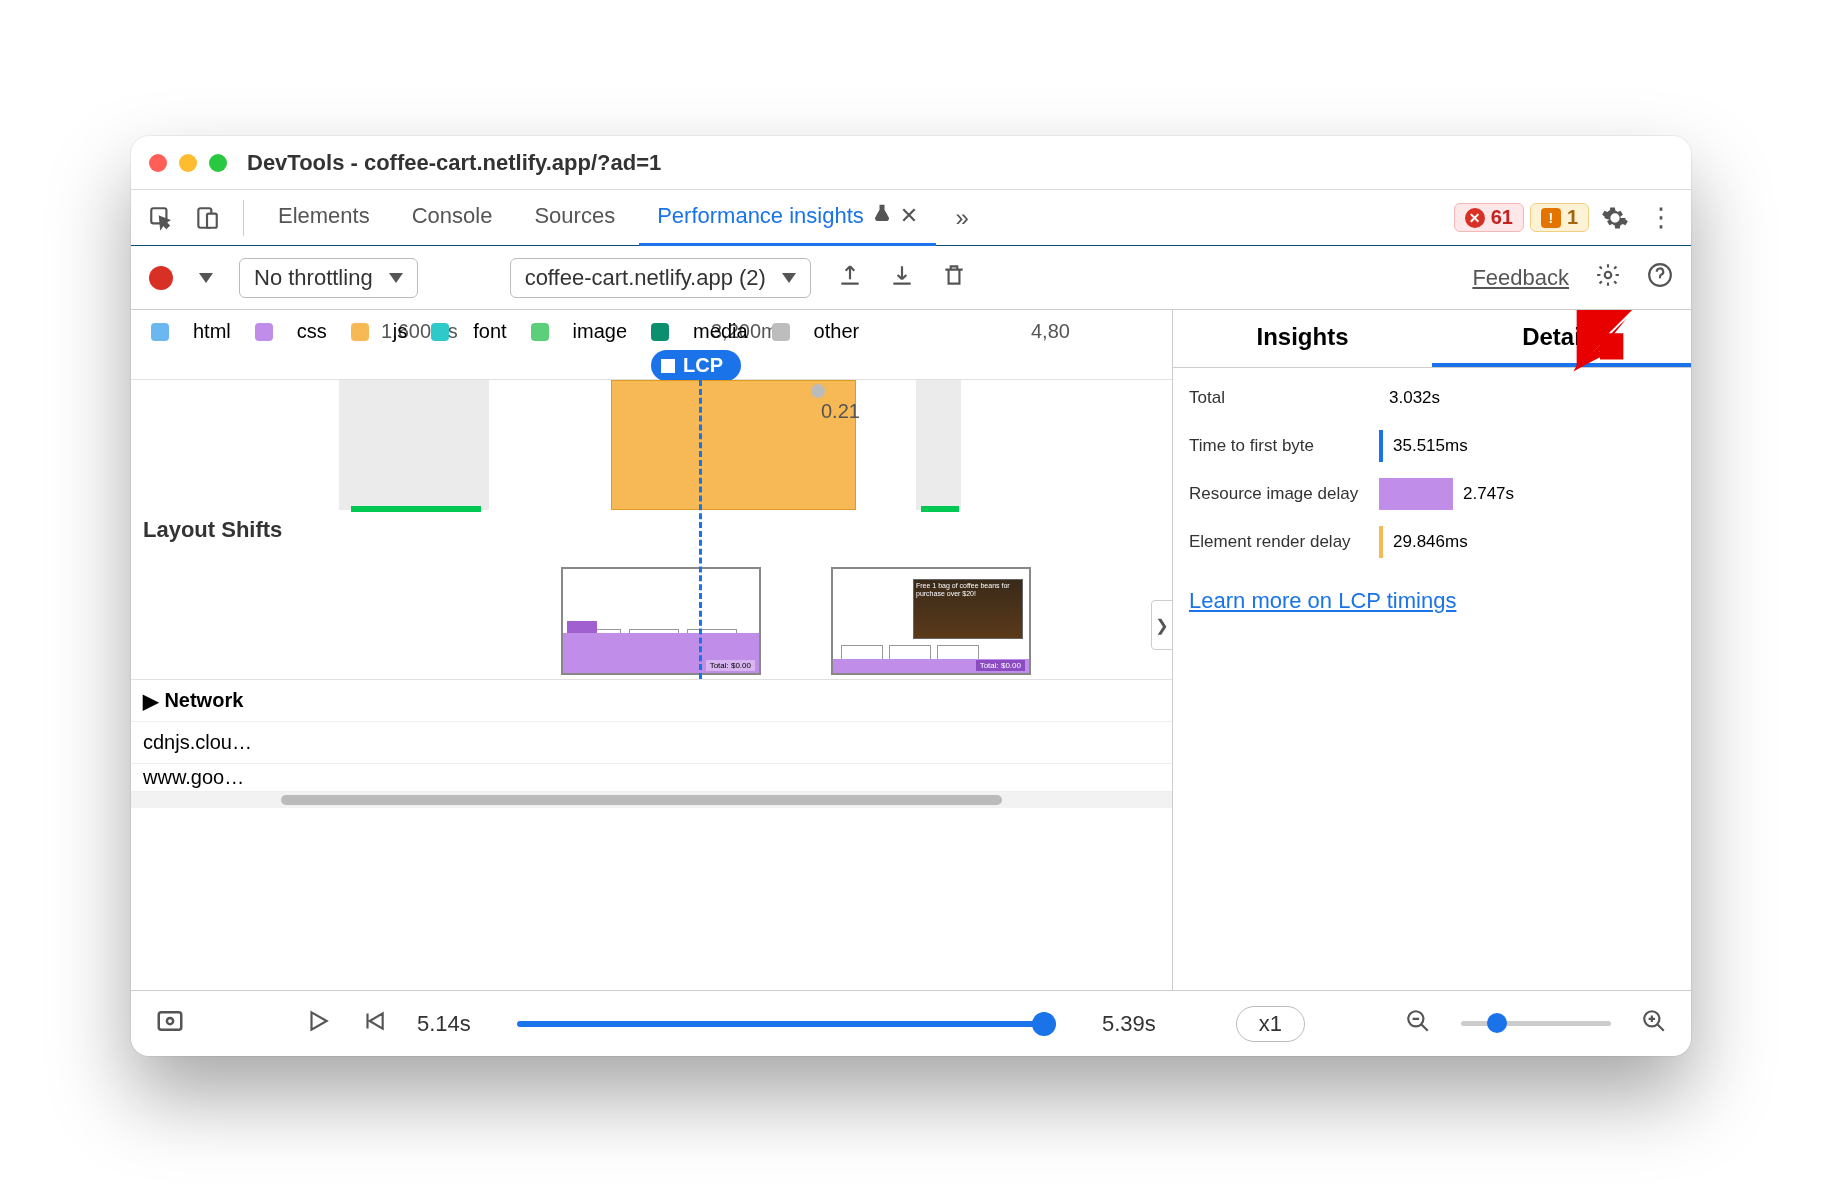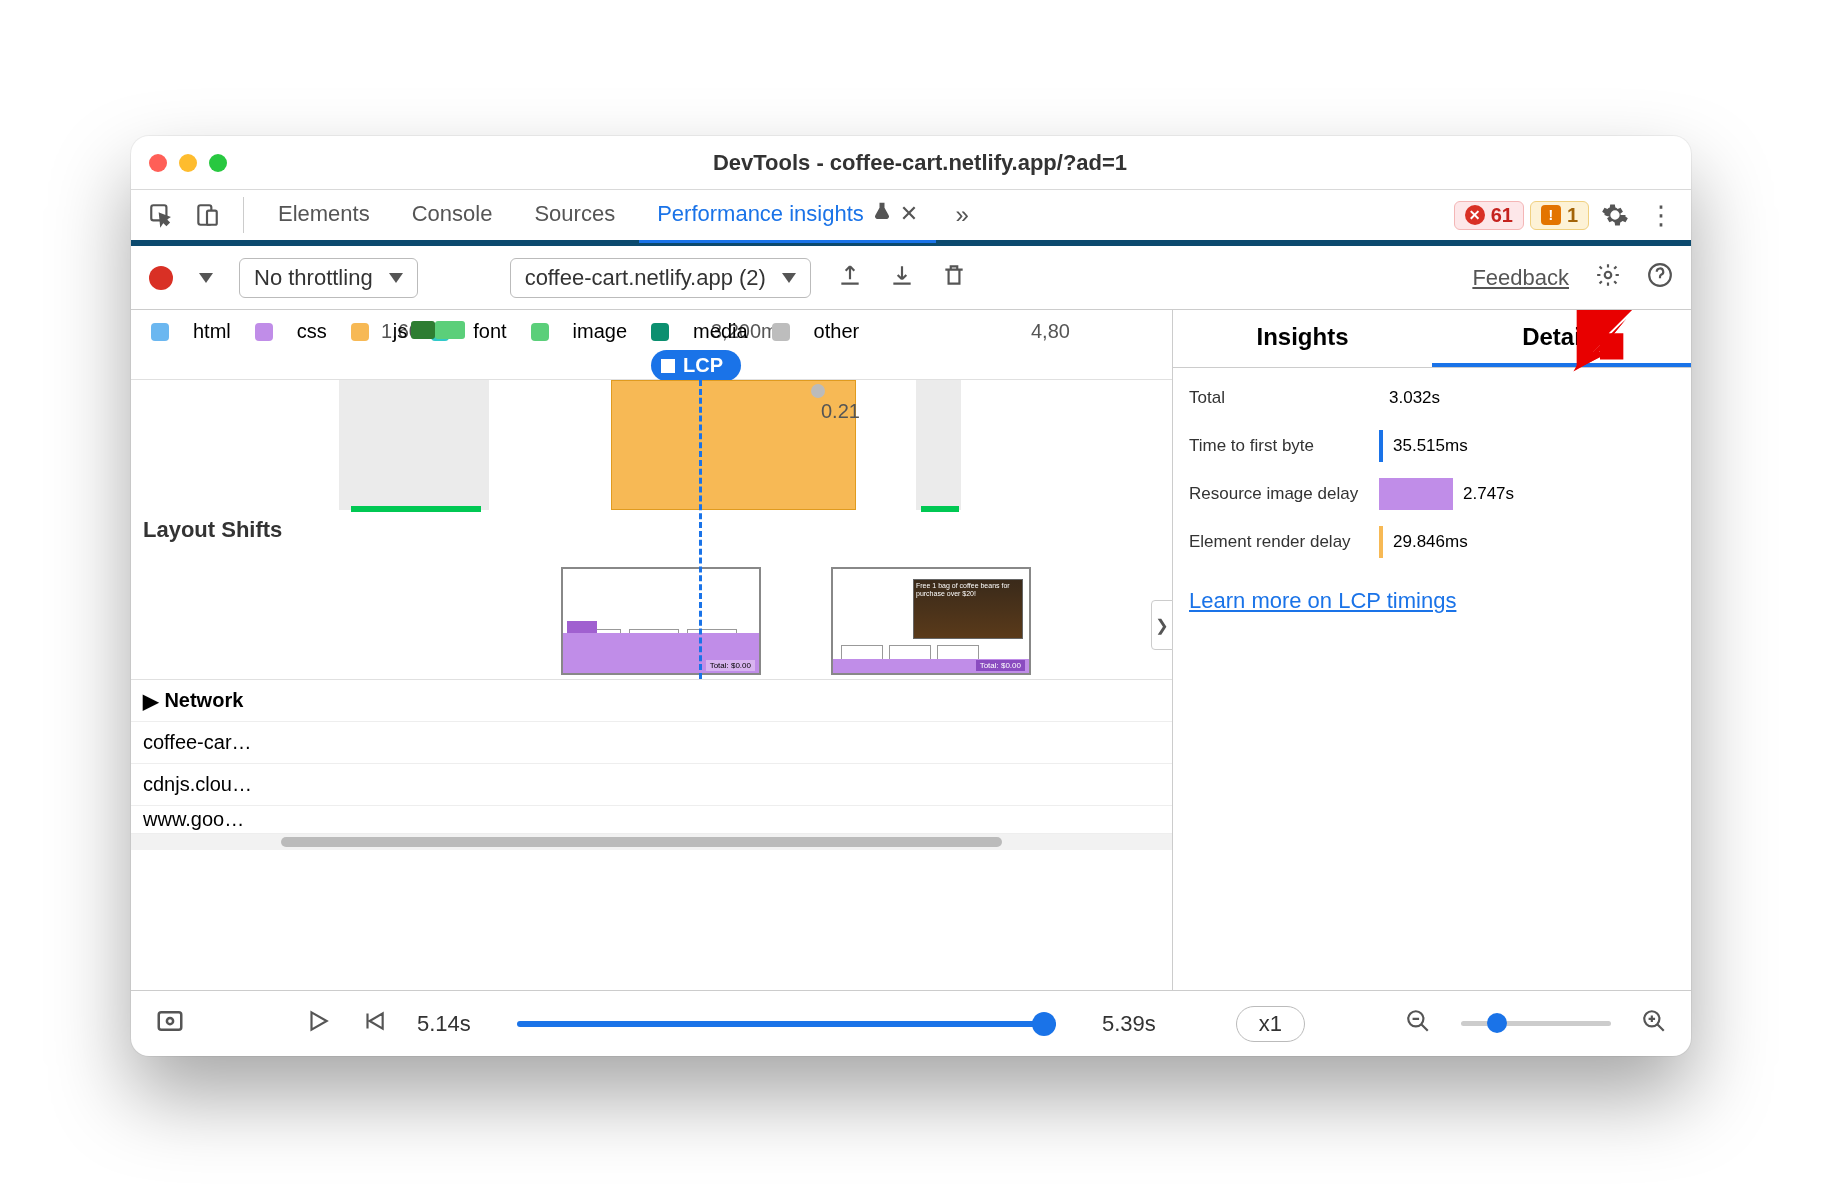--- a/index.html
+++ b/index.html
@@ -10,24 +10,24 @@
     width: 1560px; height: 920px; border-radius: 18px; background: #fff;
     box-shadow: 0 40px 80px rgba(0,0,0,0.35), 0 0 0 1px rgba(0,0,0,0.05);
     display: flex; flex-direction: column; overflow: hidden; position: relative;
   }
 
   
   .titlebar { height: 54px; display: flex; align-items: center; padding: 0 18px; border-bottom: 1px solid #d9d9d9; }
   .traffic { display: flex; gap: 12px; margin-right: 20px; }
   .dot { width: 18px; height: 18px; border-radius: 50%; }
   .dot.red { background: #ff5f57; } .dot.yel { background: #febc2e; } .dot.grn { background: #28c840; }
-  .title { flex: 1; text-align: center; font-size: 22px; font-weight: 700; color: #333; }
-
-  
-  .tabbar { height: 56px; display: flex; align-items: center; border-bottom: 6px solid #0c4a6e; padding: 0 10px; gap: 6px; font-size: 22px; color: #555; }
+  .title { flex: 1; font-size: 22px; font-weight: 700; color: #333; }
+
+  
+  .tabbar { height: 56px; display: flex; align-items: center; border-bottom: 1px solid #0c4a6e; padding: 0 10px; gap: 6px; font-size: 22px; color: #555; }
   .tabbar .iconbtn { width: 40px; height: 40px; display: flex; align-items: center; justify-content: center; cursor: pointer; }
   .tabbar .vline { width: 1px; height: 36px; background: #ccc; margin: 0 10px; }
   .tab { padding: 0 18px; height: 56px; display: flex; align-items: center; cursor: pointer; border-bottom: 3px solid transparent; gap: 8px; }
   .tab.active { color: #1a73e8; border-bottom-color: #1a73e8; }
   .badge { border-radius: 6px; padding: 2px 10px; font-size: 20px; font-weight: 600; display: flex; align-items: center; gap: 6px; }
   .badge.err { background: #fde7e9; color: #c5221f; border: 1px solid #f4b6b6; }
   .badge.warn { background: #fdf2d6; color: #a3640a; border: 1px solid #f0d080; }
   .badge .circ { width: 20px; height: 20px; border-radius: 50%; color: #fff; display: flex; align-items: center; justify-content: center; font-size: 14px; }
   .badge.err .circ { background: #d93025; } .badge.warn .circ { background: #e37400; border-radius: 4px; }
   .spacer { flex: 1; }
@@ -284,27 +284,20 @@
             <span class="sw" style="background:#5bcf7a"></span>
               <span>image</span>
             <span class="sw" style="background:#0b8f6f"></span>
               <span>media</span>
             <span class="sw" style="background:#bdbdbd"></span>
               <span>other</span>
           </div>
         </div>
       </div>
       <div class="netlane">
-        <div class="name">coffee-car…</div>
-        <div class="track">
-          <div class="netbar" style="left:280px; width:24px; background:#2e7d32; top:11px"></div>
-          <div class="netbar" style="left:304px; width:30px; background:#5bcf7a; top:11px"></div>
-        </div>
-      </div>
-      <div class="netlane">
         <div class="name">cdnjs.clou…</div>
         <div class="track"></div>
       </div>
       <div class="netlane" style="height:28px">
         <div class="name">www.goo…</div>
         <div class="track"></div>
       </div>
       <div class="hscroll">
           <div class="thumb-h"></div>
         </div>

